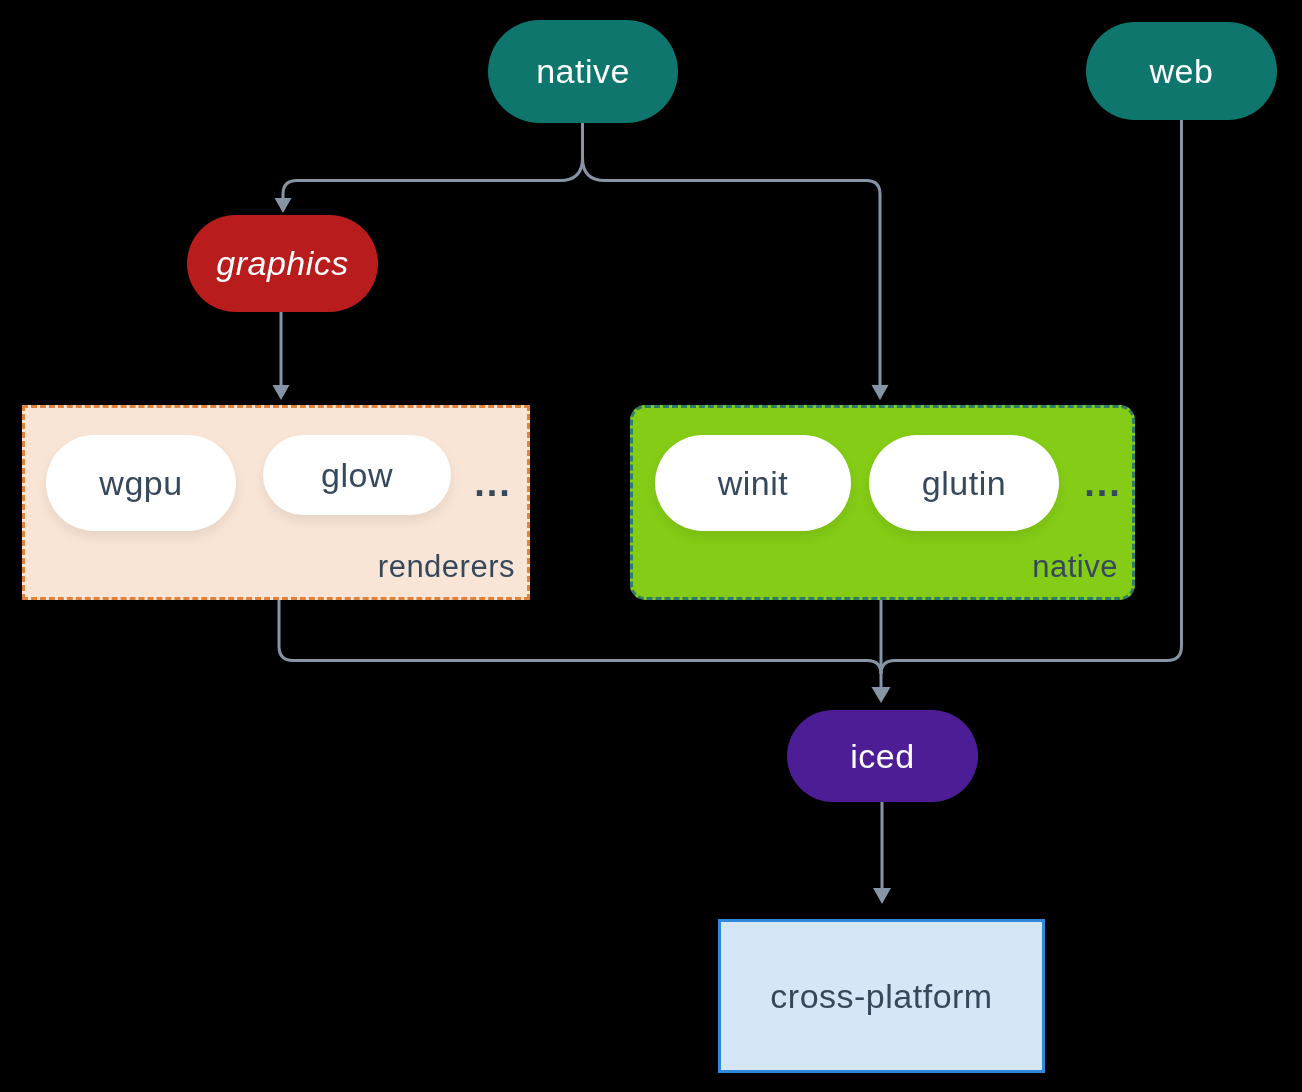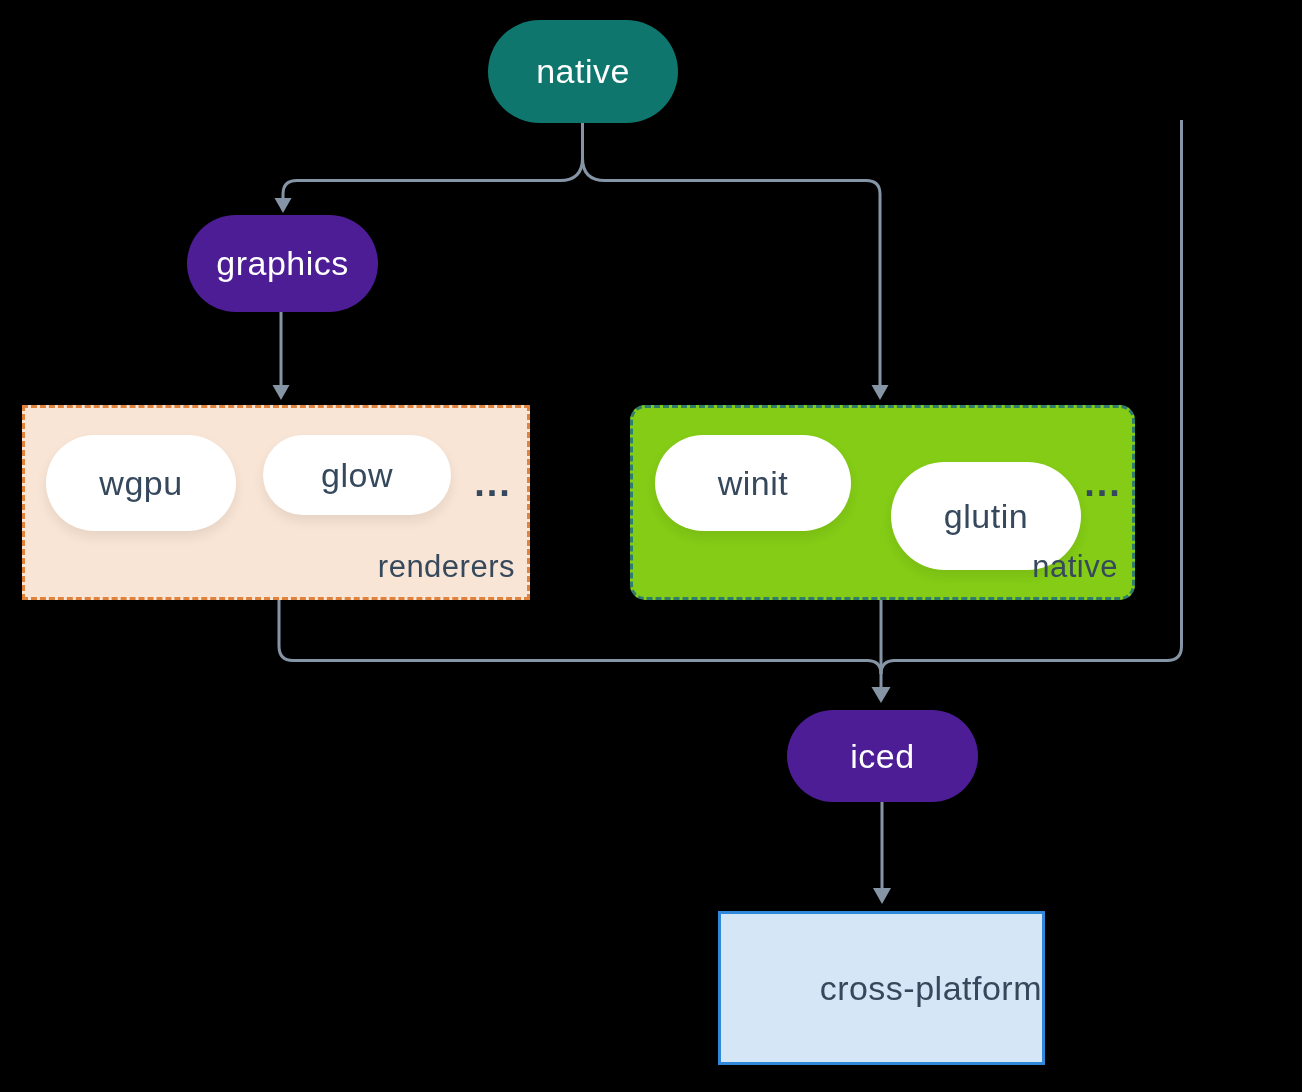--- a/index.html
+++ b/index.html
@@ -20,21 +20,21 @@
     position: absolute;
     border-radius: 999px;
     display: flex;
     align-items: center;
     justify-content: center;
     font-size: 34px;
     letter-spacing: 0.5px;
     color: #ffffff;
   }
   .pill.purple { background: #0f766e; }
-  .pill.orange { background: #4c1d95; }
+  .pill.orange { background: #b91c1c; font-style: italic; }
   .pill.blue   { background: #4c1d95; }
   .group {
     position: absolute;
     box-sizing: border-box;
     border: 3px dashed;
   }
   .group.renderers { background: #F9E5D5; border-color: #E0813C; }
   .group.shells    { background: #84cc16; border-color: #2F7E6D; border-radius: 15px; }
   .group .inner-pill {
     position: absolute;
@@ -64,26 +64,28 @@
     font-size: 31px;
     letter-spacing: 0.5px;
   }
   .app-box {
     position: absolute;
     box-sizing: border-box;
     background: #D5E6F7;
     border: 3px solid #3088DA;
     color: #36485C;
     display: flex;
+    flex-direction: column;
     align-items: center;
-    justify-content: flex-end;
+    justify-content: center;
     font-size: 34px;
     line-height: 47px;
     letter-spacing: 0.5px;
     text-align: center;
+    margin-top: 8px;
   }
   svg path.edge {
     fill: none;
     stroke: #8595A6;
     stroke-width: 3;
   }
   svg path.arrowhead { fill: #8595A6; stroke: none; }
 </style>
 </head>
 <body>
@@ -109,20 +111,23 @@
     <path class="arrowhead" d="M871.5,687 L890.5,687 L881,703 Z"></path>
 
     <path class="edge" d="M882,802 V888"></path>
     <path class="arrowhead" d="M873,888 L891,888 L882,904 Z"></path>
   </svg>
 
   <div class="pill purple" style="left:488px; top:20px; width:190px; height:103px;">
     <span>native</span>
   </div>
 
+  <div class="pill purple" style="left:1086px; top:22px; width:191px; height:98px;">
+    <span>web</span>
+  </div>
 
   <div class="pill orange" style="left:187px; top:215px; width:191px; height:97px;">
     <span>graphics</span>
   </div>
 
   <div class="group renderers" style="left:22px; top:405px; width:508px; height:195px;">
     <div class="inner-pill" style="left:21px; top:27px; width:190px; height:96px;">
       <span>wgpu</span>
     </div>
     <div class="inner-pill" style="left:238px; top:27px; width:188px; height:80px;">
@@ -131,21 +136,21 @@
     <div class="ellipsis" style="left:438px; top:27px; width:60px; height:96px;">
       <span>...</span>
     </div>
     <div class="group-label" style="right:12px; bottom:12px;">renderers</div>
   </div>
 
   <div class="group shells" style="left:630px; top:405px; width:505px; height:195px;">
     <div class="inner-pill" style="left:22px; top:27px; width:196px; height:96px;">
       <span>winit</span>
     </div>
-    <div class="inner-pill" style="left:258px; top:27px; width:190px; height:108px;margin-top:27px;">
+    <div class="inner-pill" style="left:236px; top:27px; width:190px; height:96px;">
       <span>glutin</span>
     </div>
     <div class="ellipsis" style="left:440px; top:27px; width:60px; height:96px;">
       <span>...</span>
     </div>
     <div class="group-label" style="right:14px; bottom:12px;">native</div>
   </div>
 
   <div class="pill blue" style="left:787px; top:710px; width:191px; height:92px;">
     <span>iced</span>

